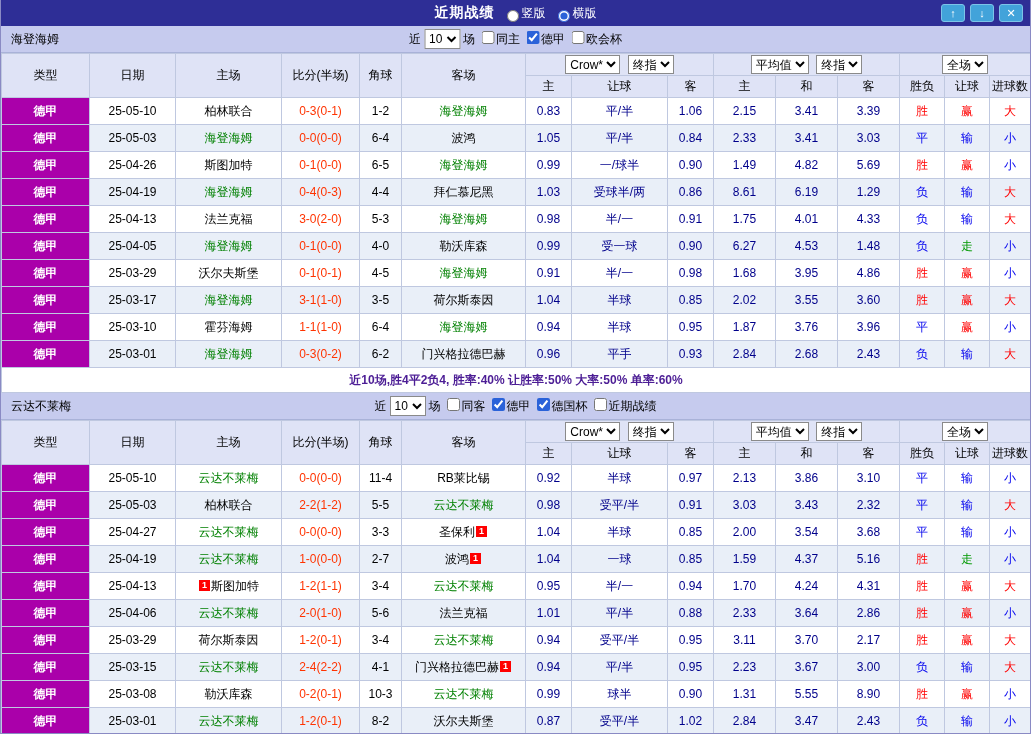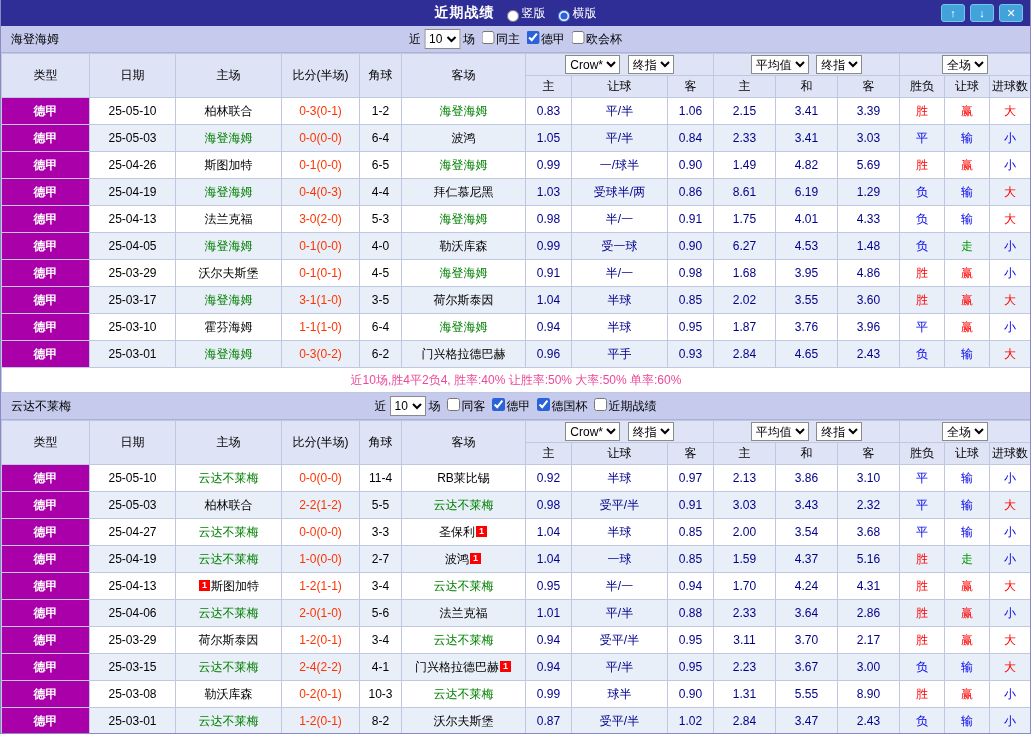--- a/index.html
+++ b/index.html
@@ -31,21 +31,21 @@
   tbody tr:nth-child(even) td{background:#e9eff8;}
   td.league{background:#aa00aa !important;color:#fff;font-weight:bold;}
   td.score{color:#ff3300;}
   td.num{color:#00008b;}
   td.res{font-weight:normal;}
   .focal{color:#008000;}
   .c-r{color:#ff0000;}
   .c-b{color:#0000ee;}
   .c-g{color:#009900;}
   .badge{display:inline-block;min-width:9px;height:11px;line-height:11px;background:#f00;color:#fff;font-size:9px;font-weight:bold;margin:0 1px;vertical-align:2px;text-align:center;padding:0 1px;}
-  td.summary{color:#ec4899;font-weight:normal;height:24px;background:#fff !important;}
+  td.summary{color:#4c1d95;font-weight:bold;height:24px;background:#fff !important;}
 </style>
 </head>
 <body>
 
 <div class="page">
 
   <div class="titlebar">
     <div class="tb-center">
       <span class="tb-title">近期战绩</span>
       <label class="tb-radio">
@@ -293,21 +293,21 @@
           <td class="league">德甲</td>
           <td class="date">25-03-01</td>
           <td class="team"><span class="focal">海登海姆</span></td>
           <td class="score">0-3(0-2)</td>
           <td class="corners">6-2</td>
           <td class="team"><span>门兴格拉德巴赫</span></td>
           <td class="num">0.96</td>
           <td class="num">平手</td>
           <td class="num">0.93</td>
           <td class="num">2.84</td>
-          <td class="num">4.65</td>
+          <td class="num">2.68</td>
           <td class="num">2.43</td>
           <td class="res c-b">负</td>
           <td class="res c-b">输</td>
           <td class="res c-r">大</td>
         </tr>
       </tbody>
     <tfoot>
       <tr>
           <td class="summary" colspan="15">近10场,胜4平2负4, 胜率:40% 让胜率:50% 大率:50% 单率:60%</td>
         </tr>

